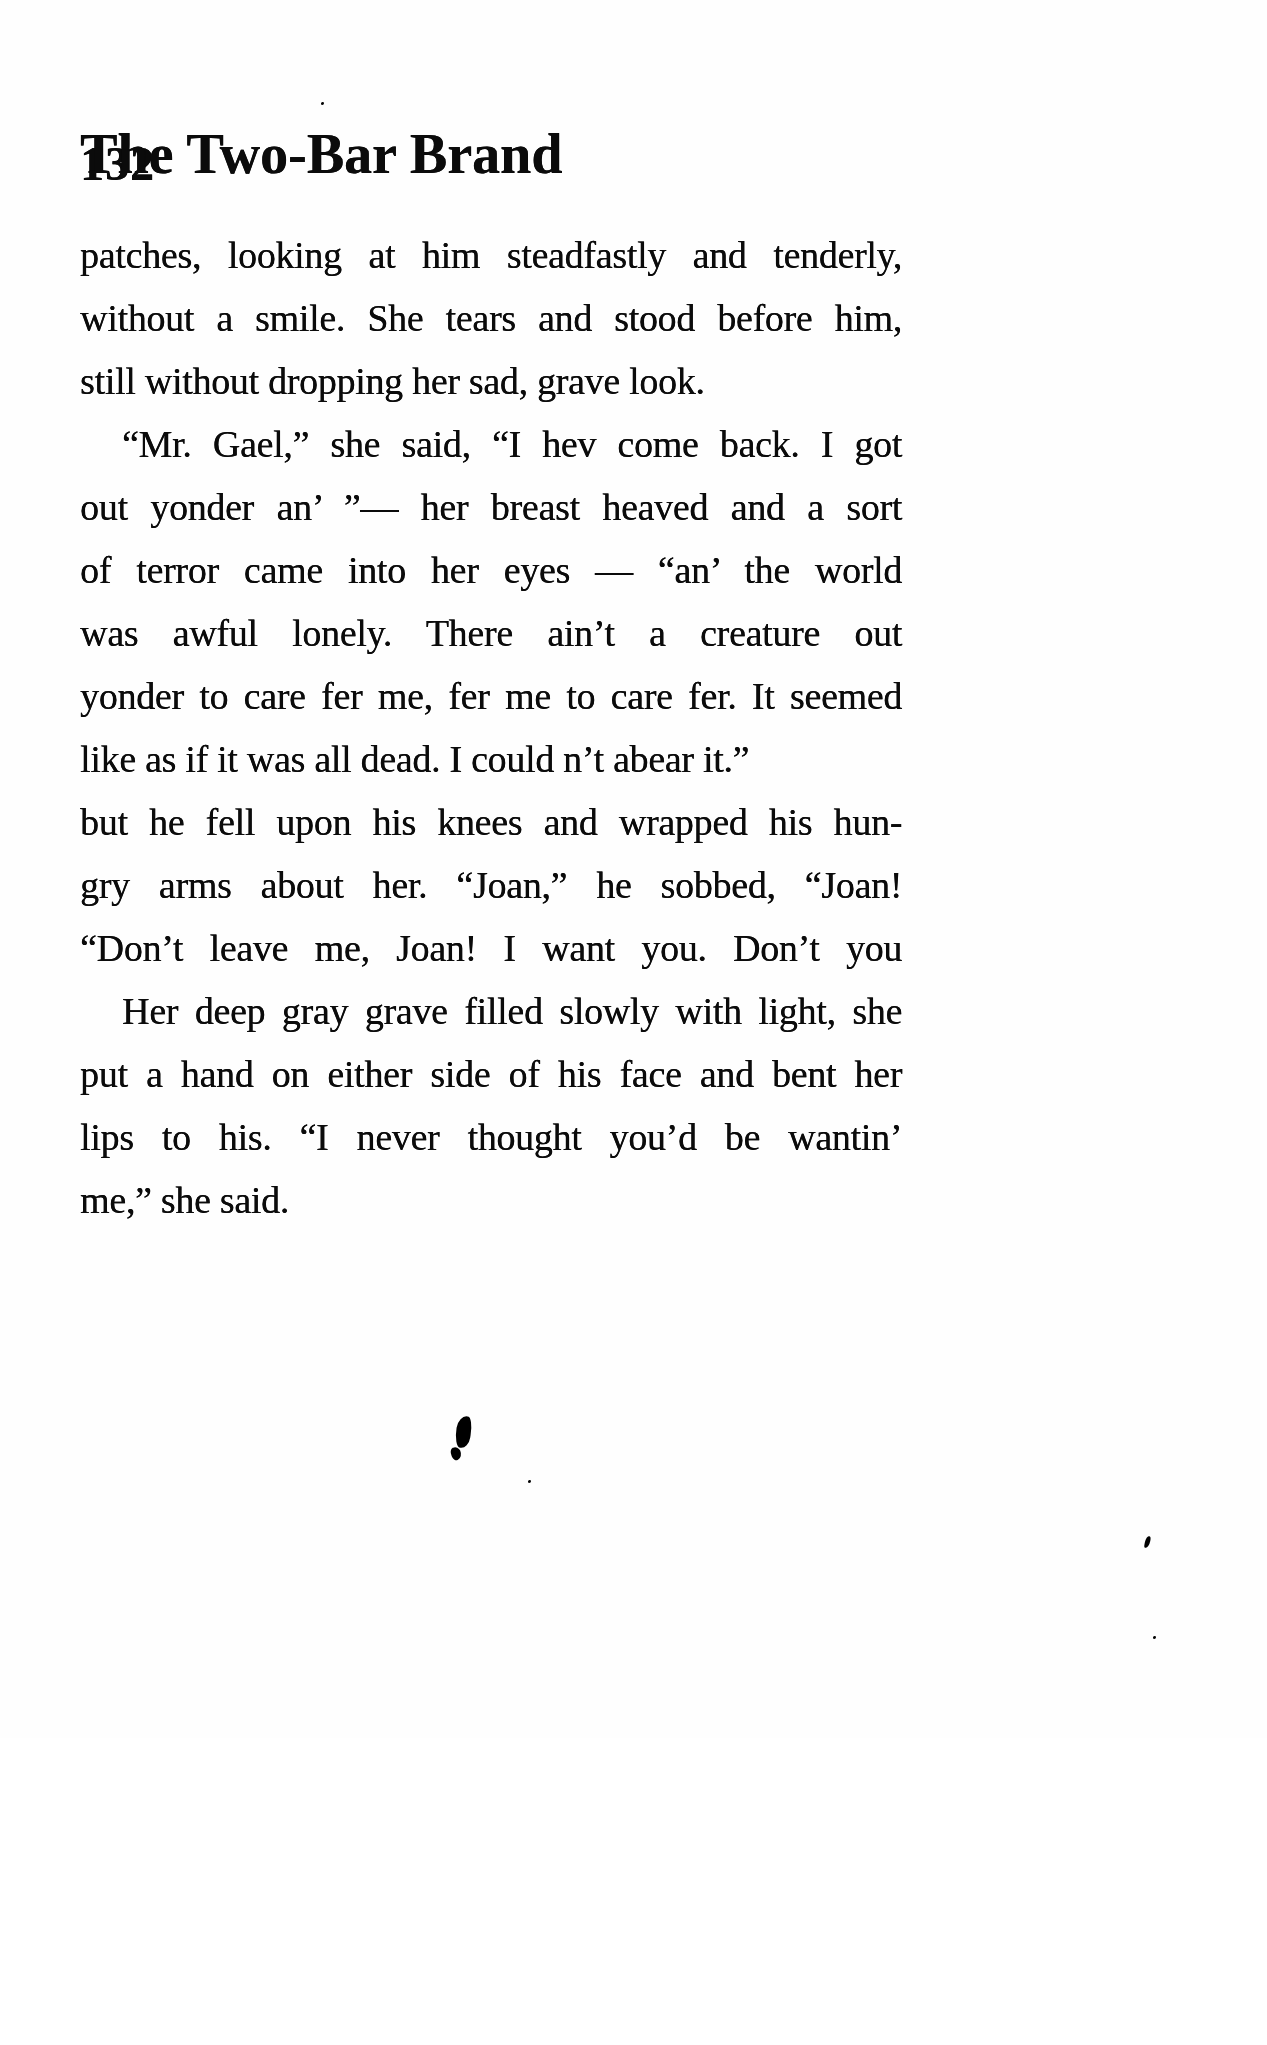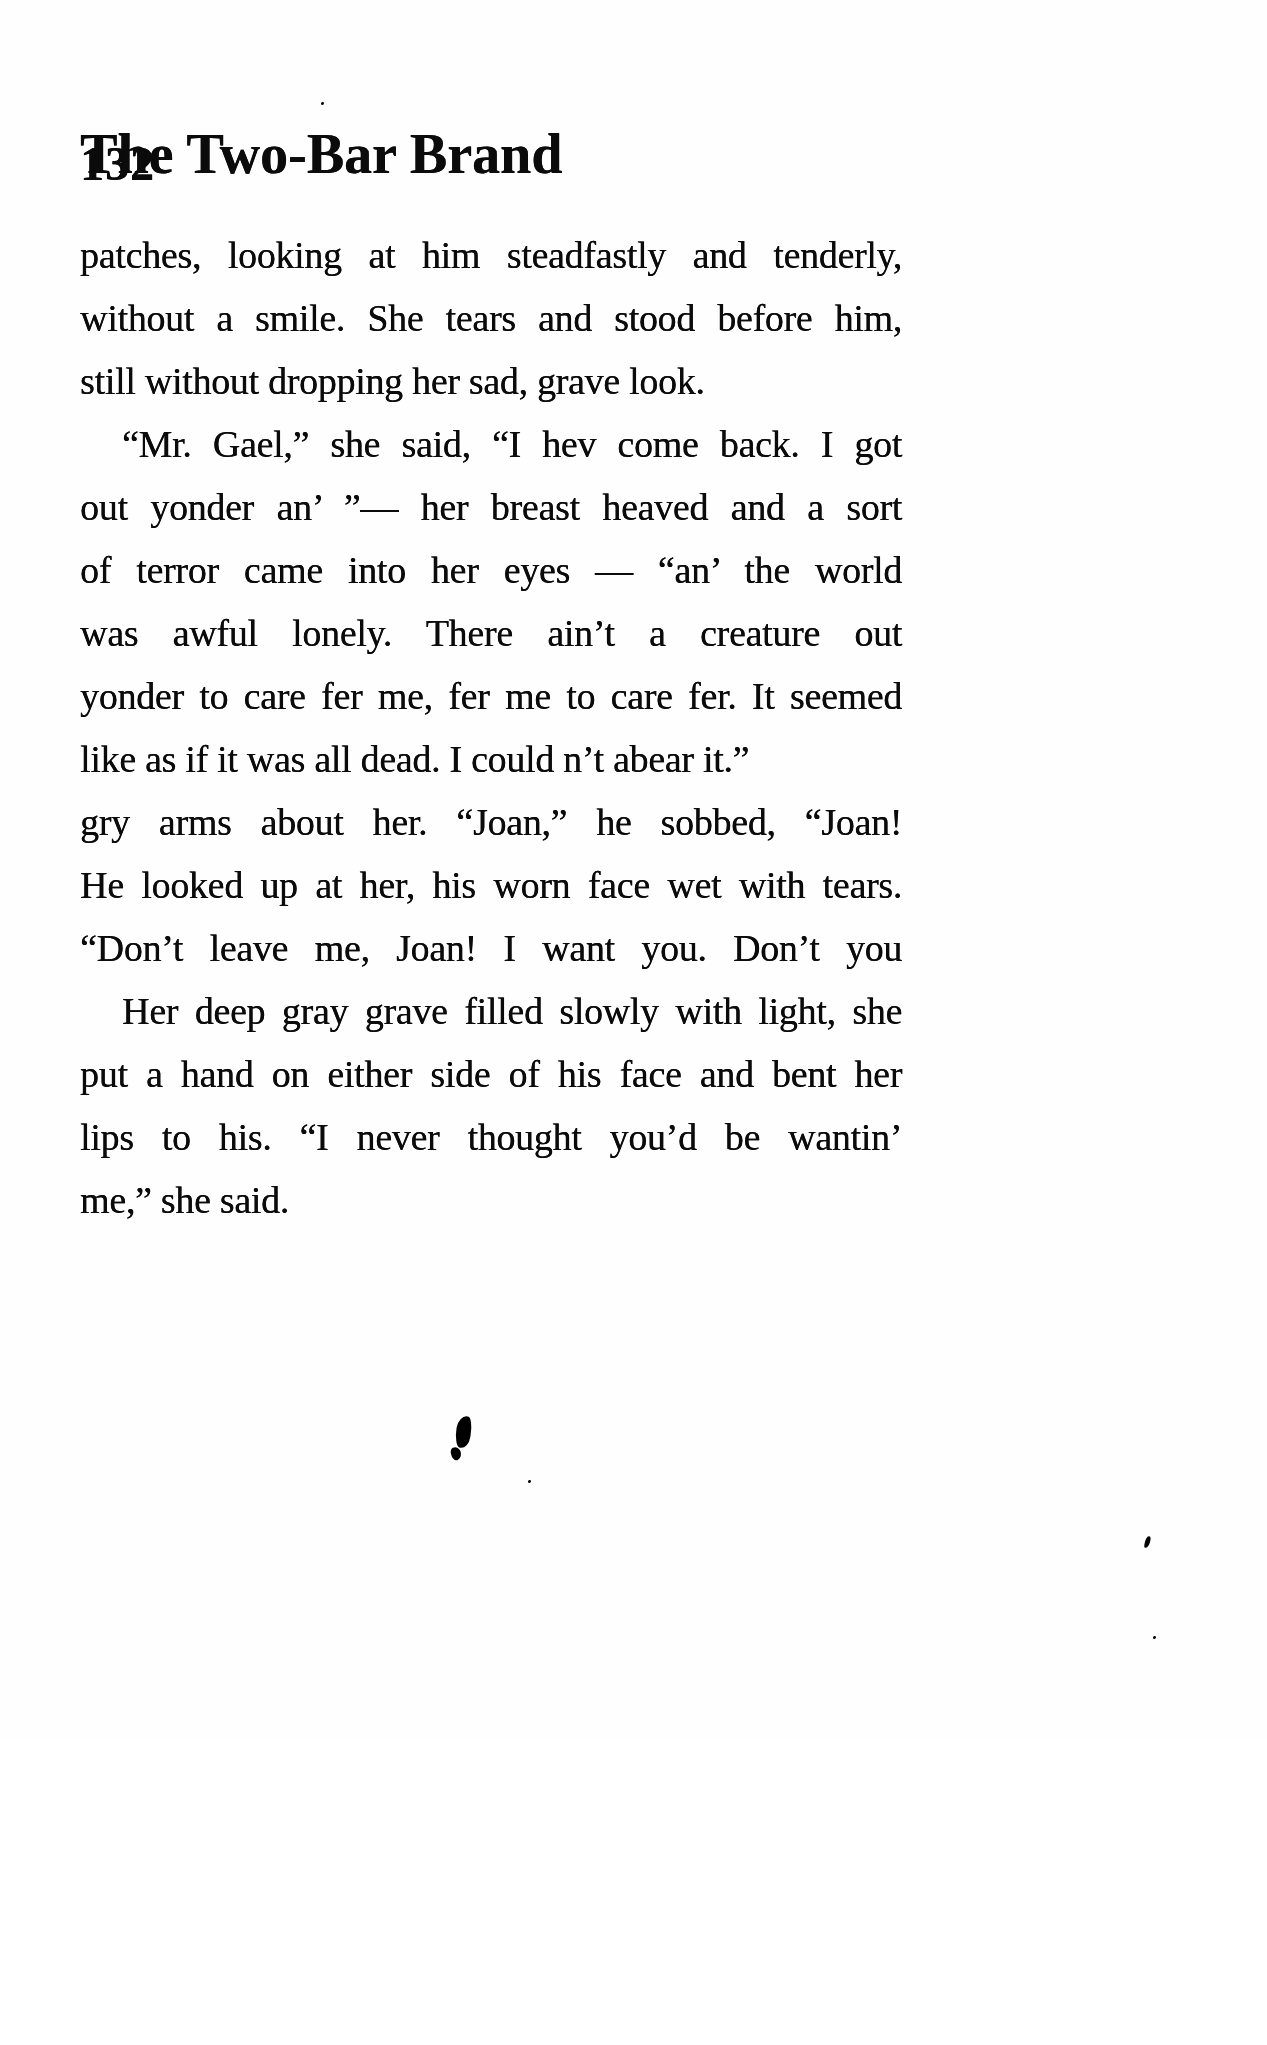--- a/index.html
+++ b/index.html
@@ -98,22 +98,22 @@
     <div class="line">without a smile. She tears and stood before him,</div>
     <div class="line end">still without dropping her sad, grave look.</div>
 
     <div class="line indent">“Mr. Gael,” she said, “I hev come back. I got</div>
     <div class="line">out yonder an’ ”— her breast heaved and a sort</div>
     <div class="line">of terror came into her eyes — “an’ the world</div>
     <div class="line">was awful lonely. There ain’t a creature out</div>
     <div class="line">yonder to care fer me, fer me to care fer. It seemed</div>
     <div class="line end">like as if it was all dead. I could n’t abear it.”</div>
 
+    <div class="line">but he fell upon his knees and wrapped his hun-</div>
     <div class="line">gry arms about her. “Joan,” he sobbed, “Joan!</div>
-    <div class="line">He looked up at her, his worn face wet with tears.</div>
     <div class="line">“Don’t leave me, Joan! I want you. Don’t you</div>
 
     <div class="line indent">Her deep gray grave filled slowly with light, she</div>
     <div class="line">put a hand on either side of his face and bent her</div>
     <div class="line">lips to his. “I never thought you’d be wantin’</div>
     <div class="line end"><span class="it">me</span><span>,” she said.</span></div>
   </div>
 
   <div class="blot"></div>
   <div class="blot-tail"></div>

